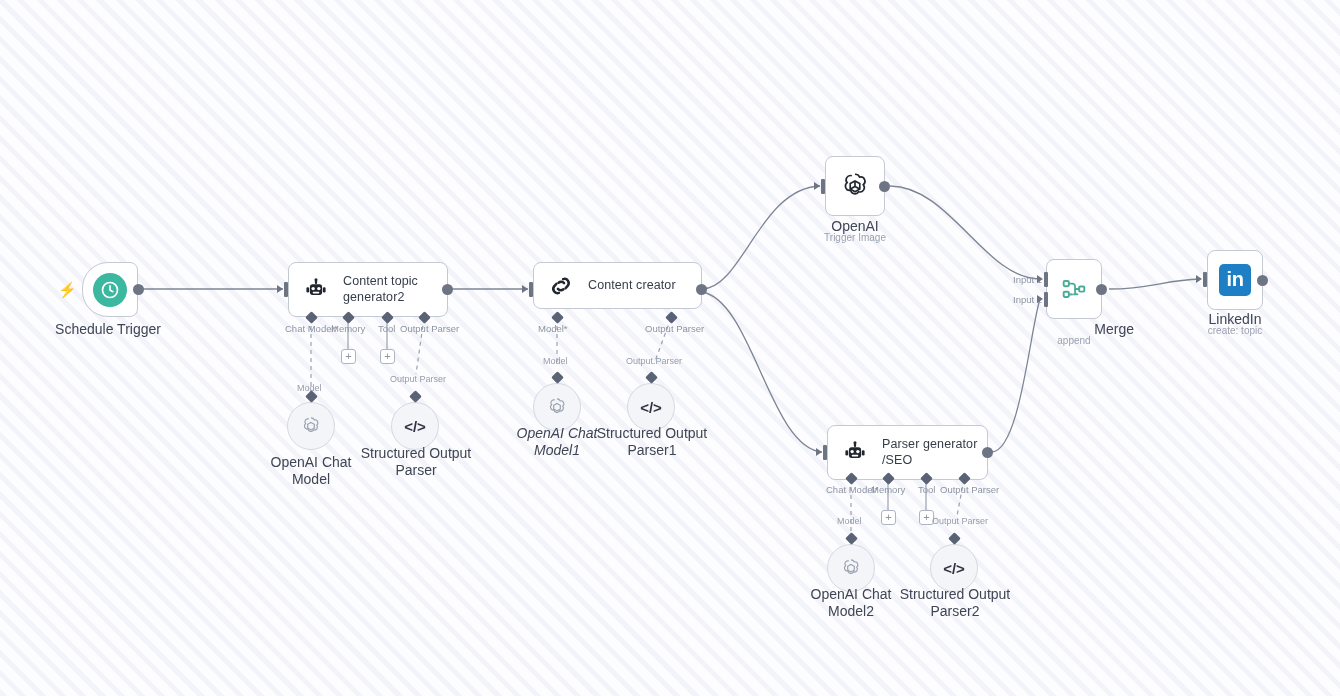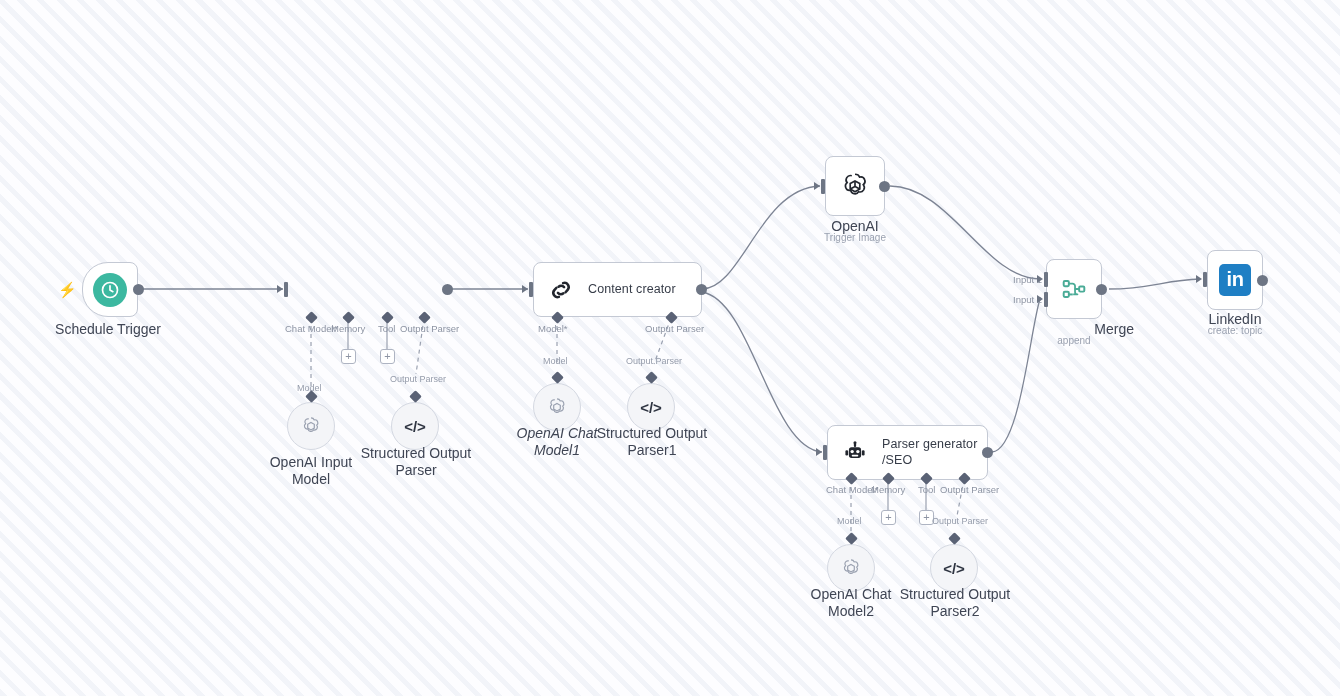--- a/index.html
+++ b/index.html
@@ -207,20 +207,36 @@
         <circle cx="12" cy="12" r="9" stroke="#ffffff" fill="none"></circle>
         <path d="M12 7 L12 12 L15.5 14"></path>
       </svg>
     </div>
   </div>
   <div class="out-port" style="left:133px; top:284px;"></div>
   <div class="caption" style="left:48px; top:321px; width:120px;">Schedule Trigger</div>
 
   <div class="in-arrow" style="left:277px; top:284.5px;"></div>
   <div class="in-port" style="left:284px; top:281.5px;"></div>
+  <div class="node rect" style="left:288px; top:262px; width:160px; height:55px;">
+    <span class="icon-wrap">
+      <svg width="26" height="26" viewBox="0 0 32 32" fill="#22262e">
+        <rect x="8.5" y="9" width="15" height="13" rx="3.2"></rect>
+        <rect x="14.6" y="4.2" width="2.8" height="4.4" rx="1.2"></rect>
+        <circle cx="16" cy="3.5" r="1.9"></circle>
+        <rect x="4.2" y="12.5" width="3.4" height="6.5" rx="1.5"></rect>
+        <rect x="24.4" y="12.5" width="3.4" height="6.5" rx="1.5"></rect>
+        <circle cx="12.5" cy="14.3" r="2.1" fill="#ffffff"></circle>
+        <circle cx="19.5" cy="14.3" r="2.1" fill="#ffffff"></circle>
+        <rect x="12" y="18.3" width="8" height="1.9" rx="0.9" fill="#ffffff"></rect>
+      </svg>
+    </span>
+    <span class="node-title">Content topic
+generator2</span>
+  </div>
   <div class="out-port" style="left:442px; top:284px;"></div>
 
   <div class="diamond" style="left:307px; top:313px;"></div>
   <div class="diamond" style="left:344px; top:313px;"></div>
   <div class="diamond" style="left:383px; top:313px;"></div>
   <div class="diamond" style="left:420px; top:313px;"></div>
   <div class="port-label" style="left:285px; top:323px;">Chat Model*</div>
   <div class="port-label" style="left:331px; top:323px;">Memory</div>
   <div class="port-label" style="left:378px; top:323px;">Tool</div>
   <div class="port-label" style="left:400px; top:323px;">Output Parser</div>
@@ -229,32 +245,32 @@
   <div class="conn-label" style="left:297px; top:383px;">Model</div>
   <div class="conn-label" style="left:390px; top:374px;">Output Parser</div>
 
   <div class="diamond" style="left:307px; top:392px;"></div>
   <div class="circle-node" style="left:287px; top:402px;">
     <svg width="22" height="22" viewBox="0 0 24 24" fill="none" stroke="#9aa1b0" stroke-width="1.3">
       <path d="M12 3.2c1.9 0 3.1 1.1 3.4 2.1 1.8-.4 3.4.6 3.9 2.1.6 1.6-.1 3-1.1 3.7.9 1 1 2.6.3 3.8-.8 1.3-2.4 1.8-3.8 1.4-.6 1.2-2 1.8-3.4 1.5-1.5-.3-2.4-1.5-2.5-2.6-1.8.4-3.3-.7-3.8-2.1-.5-1.5.2-2.9 1.1-3.6-.9-1-1-2.6-.3-3.8.8-1.3 2.4-1.8 3.8-1.4"></path>
       <path d="M12 8.2l3.6 2v4.1l-3.6 2-3.6-2v-4.1z"></path>
     </svg>
   </div>
-  <div class="caption" style="left:251px; top:454px; width:120px;">OpenAI Input Model</div>
+  <div class="caption" style="left:251px; top:454px; width:120px;">OpenAI Chat Model</div>
 
   <div class="diamond" style="left:411px; top:392px;"></div>
   <div class="circle-node" style="left:391px; top:402px;">
     <span class="code-glyph">&lt;/&gt;</span>
   </div>
   <div class="caption" style="left:360px; top:445px; width:112px;">Structured Output
 Parser</div>
 
   <div class="in-arrow" style="left:522px; top:284.5px;"></div>
   <div class="in-port" style="left:529px; top:281.5px;"></div>
-  <div class="node rect" style="left:533px; top:262px; width:169px; height:55px;">
+  <div class="node rect" style="left:533px; top:262px; width:169px; height:47px;">
     <span class="icon-wrap">
       <svg width="26" height="26" viewBox="0 0 32 32" fill="none" stroke="#22262e" stroke-width="3.1" stroke-linecap="round">
         <path d="M18.6 7.5 a5.2 5.2 0 0 1 5.6 8.3 l-2.6 3"></path>
         <path d="M13.4 24.5 a5.2 5.2 0 0 1 -5.6 -8.3 l2.6 -3"></path>
         <path d="M13.0 12.0 a5.0 5.0 0 0 1 6.8 0.4"></path>
         <path d="M19.0 20.0 a5.0 5.0 0 0 1 -6.8 -0.4"></path>
       </svg>
     </span>
     <span class="node-title">Content creator</span>
   </div>

